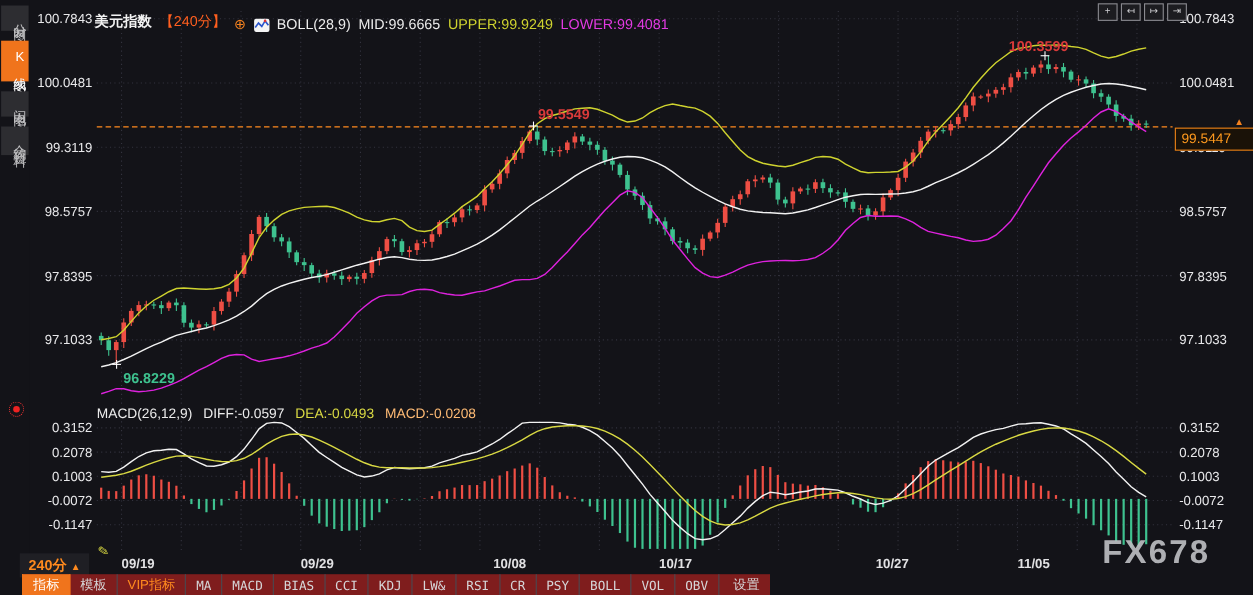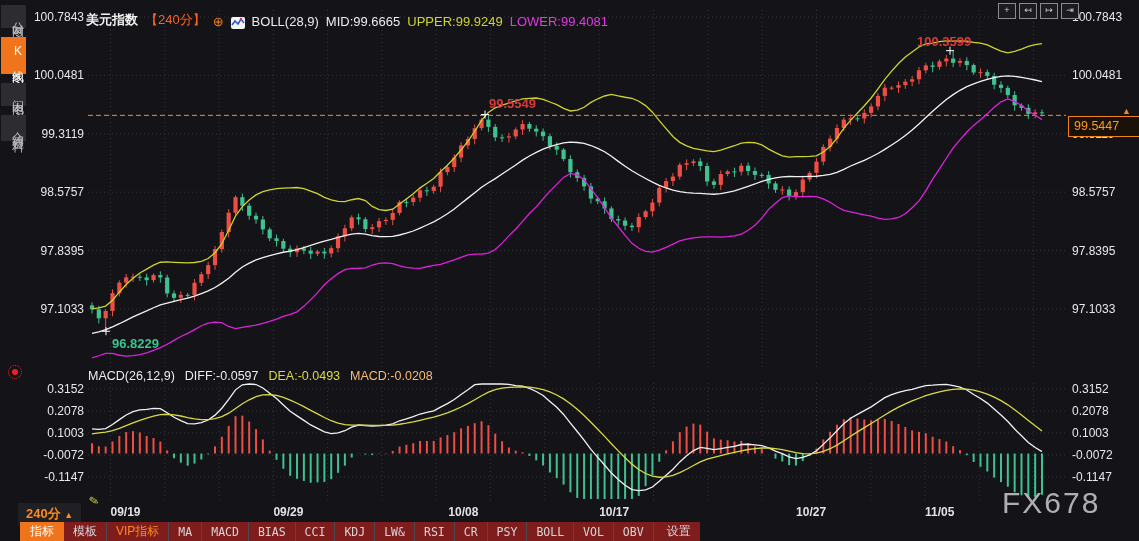--- a/index.html
+++ b/index.html
@@ -54,21 +54,21 @@
            background:#7f1d1d;}
   .tb-item{display:flex;align-items:center;padding:0 9px;font-size:12px;color:#d6d6d8;
            border-right:1px solid #4a4a52;cursor:pointer;white-space:nowrap;}
   .tb-item.mono{font-family:"DejaVu Sans Mono",monospace;font-size:11.5px;}
   .tb-item:first-child{border-left:1px solid #4a4a52;}
   .tb-item.active{background:#f0741c;color:#ffffff;border-color:#f0741c;}
   .tb-item.vip{color:#ff8a1e;font-weight:normal;}
   .tb-item.plain{border:none;margin-left:4px;}
   
   #watermark{position:absolute;left:1002px;top:486px;font-size:30px;color:#bcbdc1;
-             letter-spacing:2px;opacity:.92;}
+             letter-spacing:2px;opacity:.92;font-weight:bold;}
 </style>
 </head>
 <body>
 
 <div id="app">
 
   <div id="sidebar">
     <div id="side-items">
         <div class="side-item">分时图</div>
         <div class="side-item active">K线图</div>

